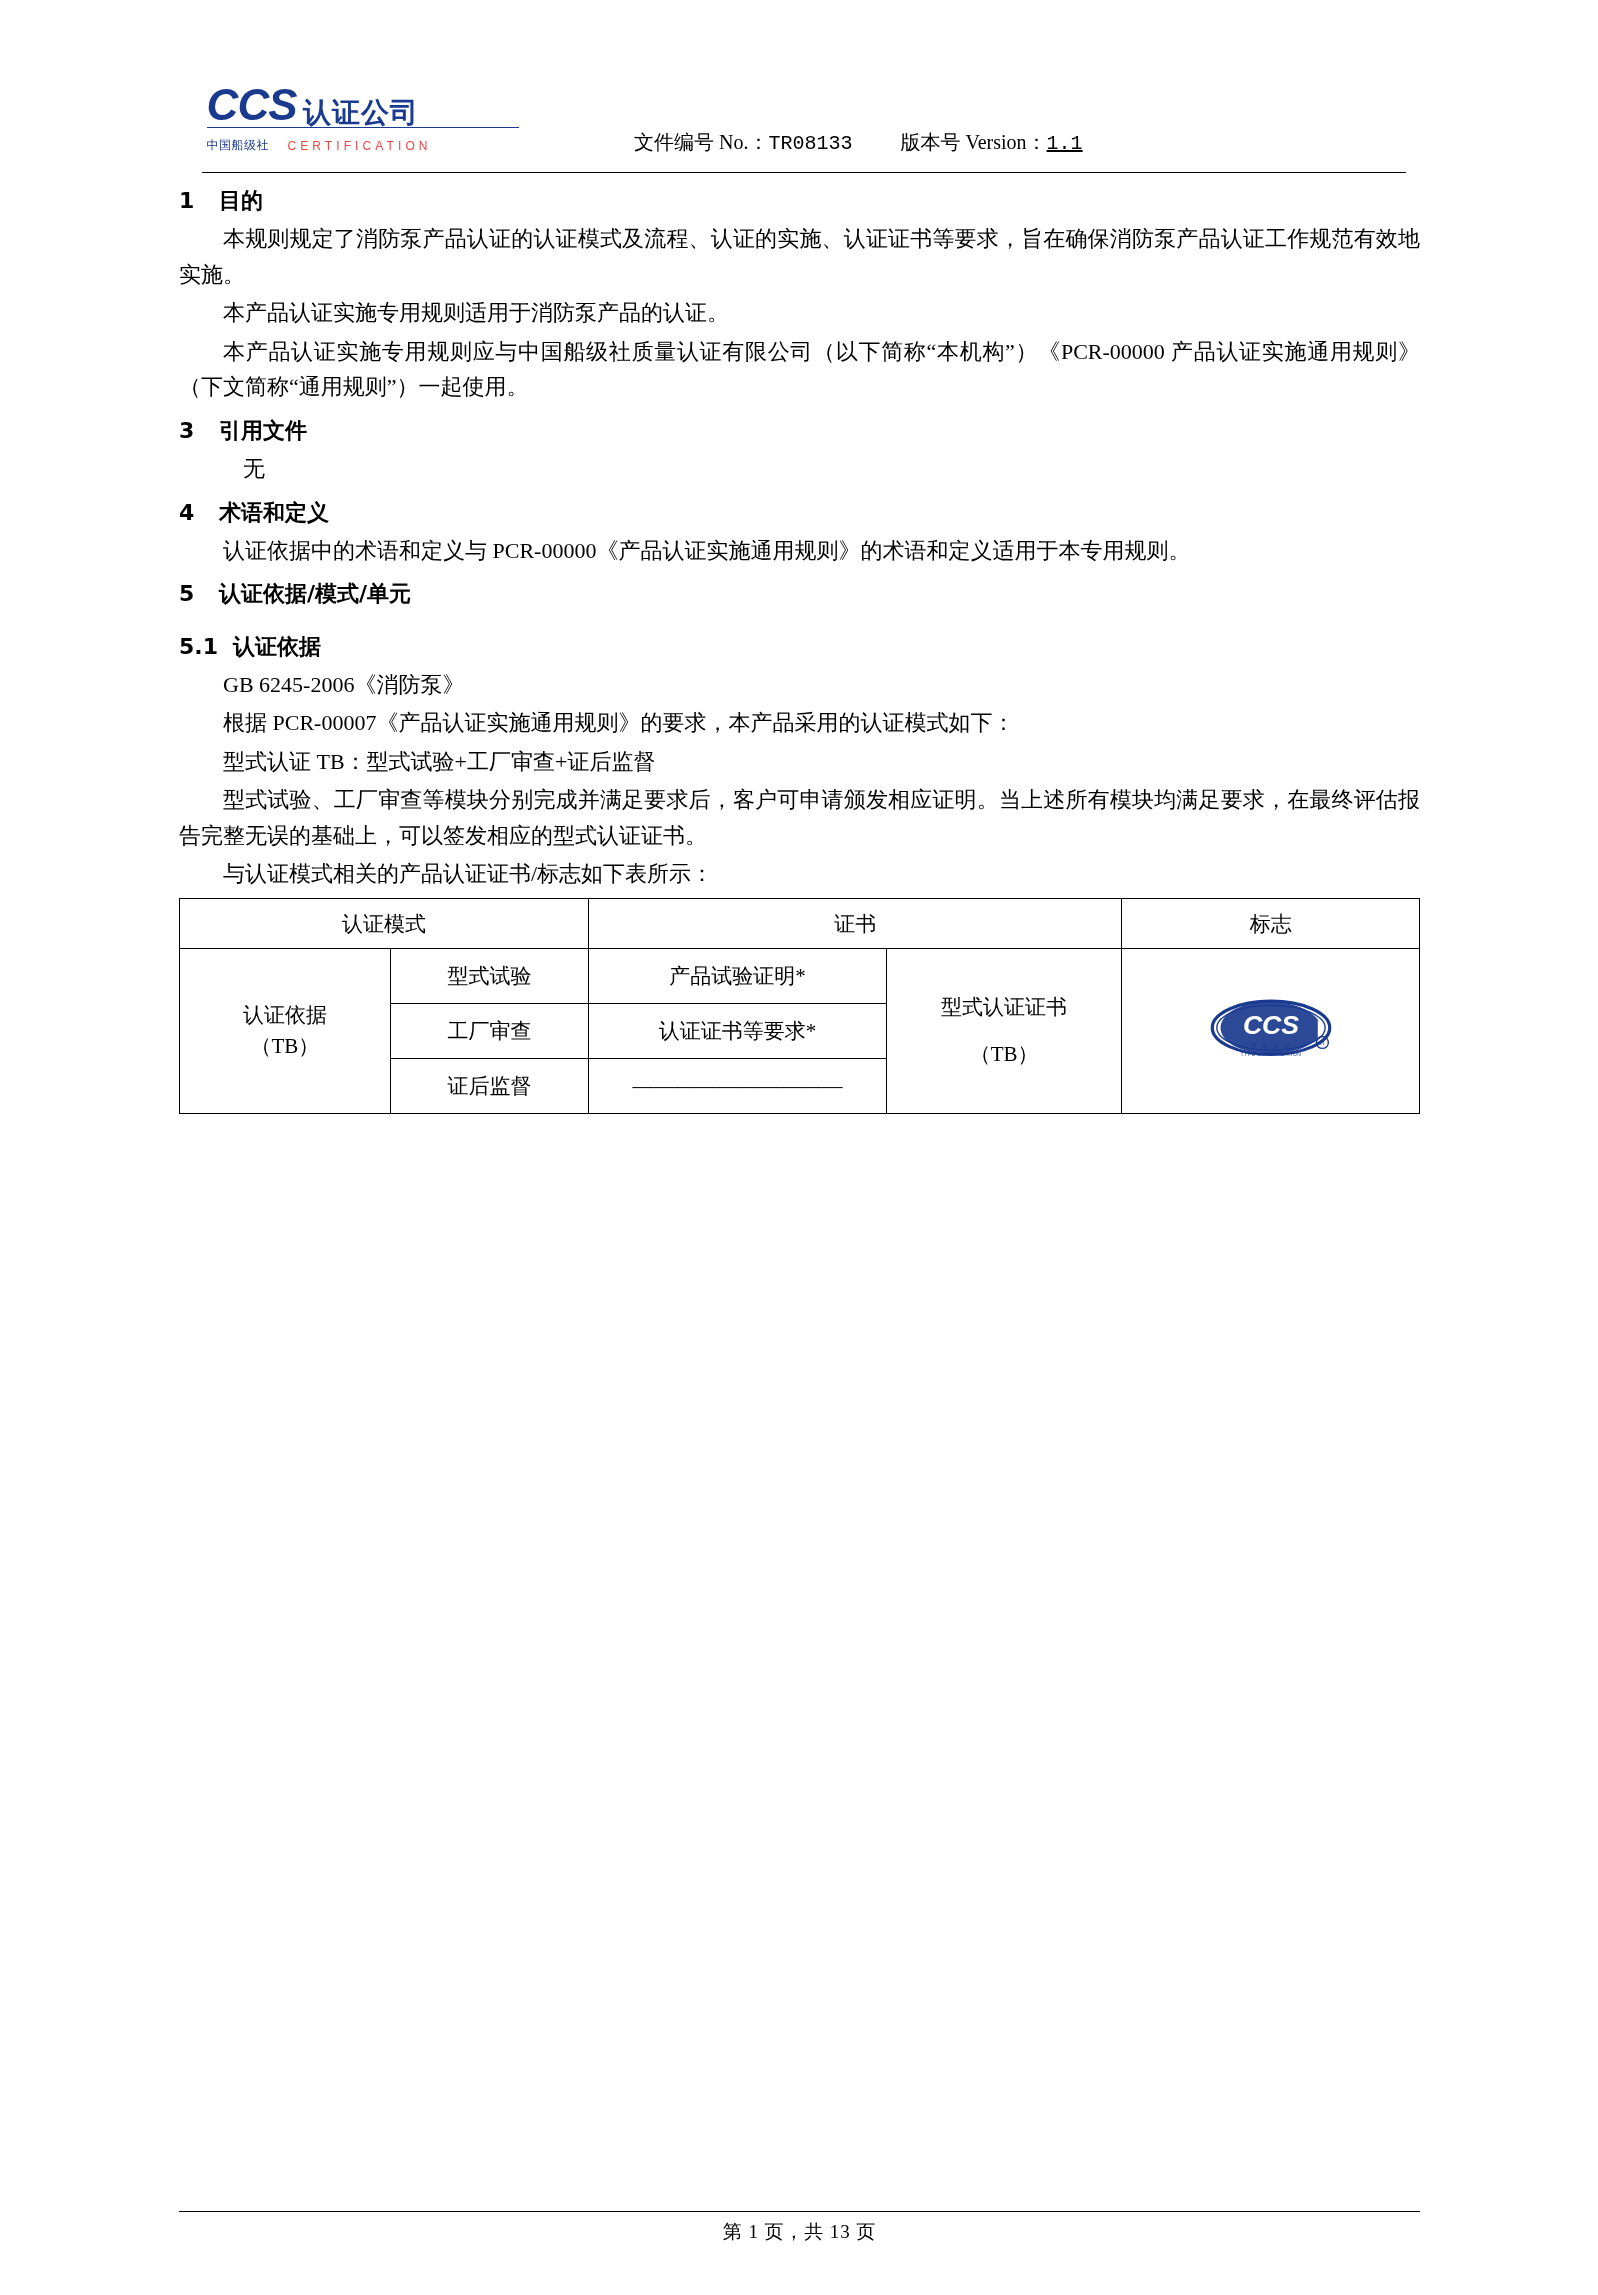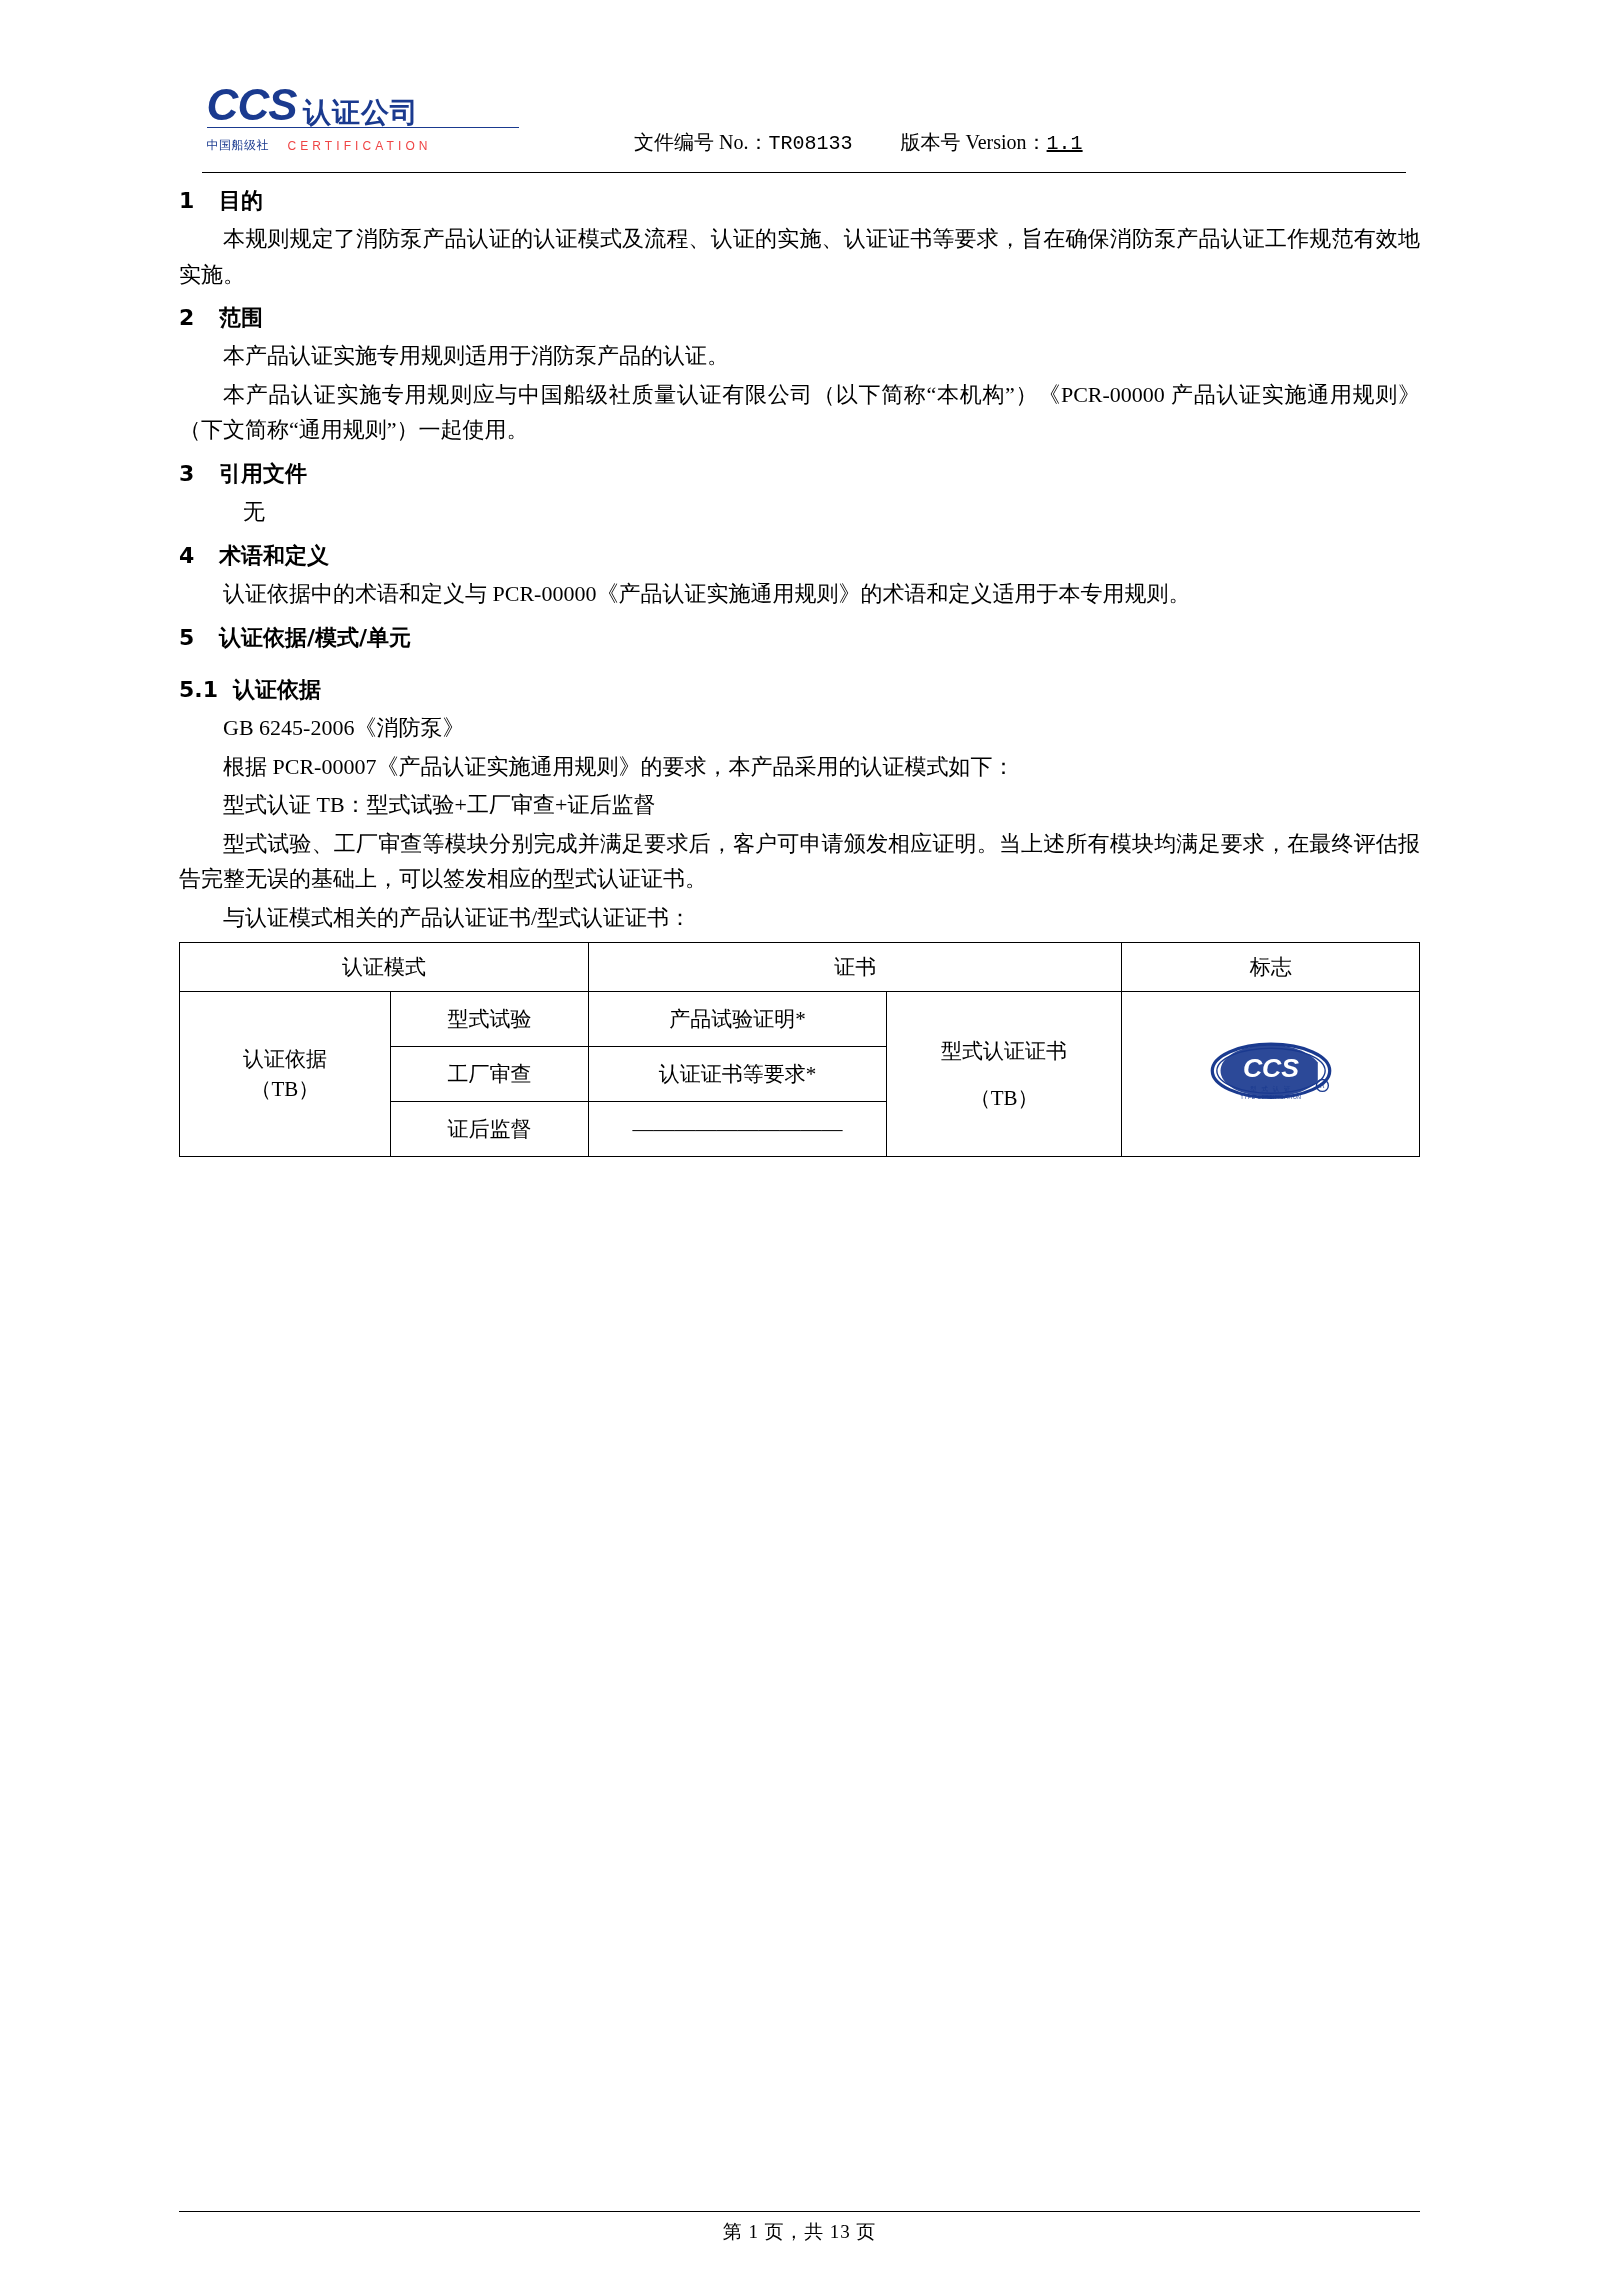--- a/index.html
+++ b/index.html
@@ -216,23 +216,20 @@
     <div class="header-rule"></div>
   </div>
 
   <div class="content">
 
     <h2 class="sec">
       <span class="num">1</span><span>目的</span>
     </h2>
     <p class="para">本规则规定了消防泵产品认证的认证模式及流程、认证的实施、认证证书等要求，旨在确保消防泵产品认证工作规范有效地实施。</p>
 
-    <h2 class="sec">
-      <span class="num">2</span><span>范围</span>
-    </h2>
     <p class="para">本产品认证实施专用规则适用于消防泵产品的认证。</p>
     <p class="para">本产品认证实施专用规则应与中国船级社质量认证有限公司（以下简称“本机构”）《PCR-00000 产品认证实施通用规则》（下文简称“通用规则”）一起使用。</p>
 
     <h2 class="sec">
       <span class="num">3</span><span>引用文件</span>
     </h2>
     <p class="para indent-more">无</p>
 
     <h2 class="sec">
       <span class="num">4</span><span>术语和定义</span>
@@ -244,21 +241,21 @@
     </h2>
 
     <h3 class="sec">
       <span class="num">5.1</span><span>认证依据</span>
     </h3>
     <p class="para">GB 6245-2006《消防泵》</p>
 
     <p class="para">根据 PCR-00007《产品认证实施通用规则》的要求，本产品采用的认证模式如下：</p>
     <p class="para">型式认证 TB：型式试验+工厂审查+证后监督</p>
     <p class="para">型式试验、工厂审查等模块分别完成并满足要求后，客户可申请颁发相应证明。当上述所有模块均满足要求，在最终评估报告完整无误的基础上，可以签发相应的型式认证证书。</p>
-    <p class="para">与认证模式相关的产品认证证书/型式认证证书：</p>
+    <p class="para">与认证模式相关的产品认证证书/标志如下表所示：</p>
 
     <table class="cert-table">
       <colgroup>
         <col style="width:17%">
         <col style="width:16%">
         <col style="width:24%">
         <col style="width:19%">
         <col style="width:24%">
       </colgroup>
       <tbody>

